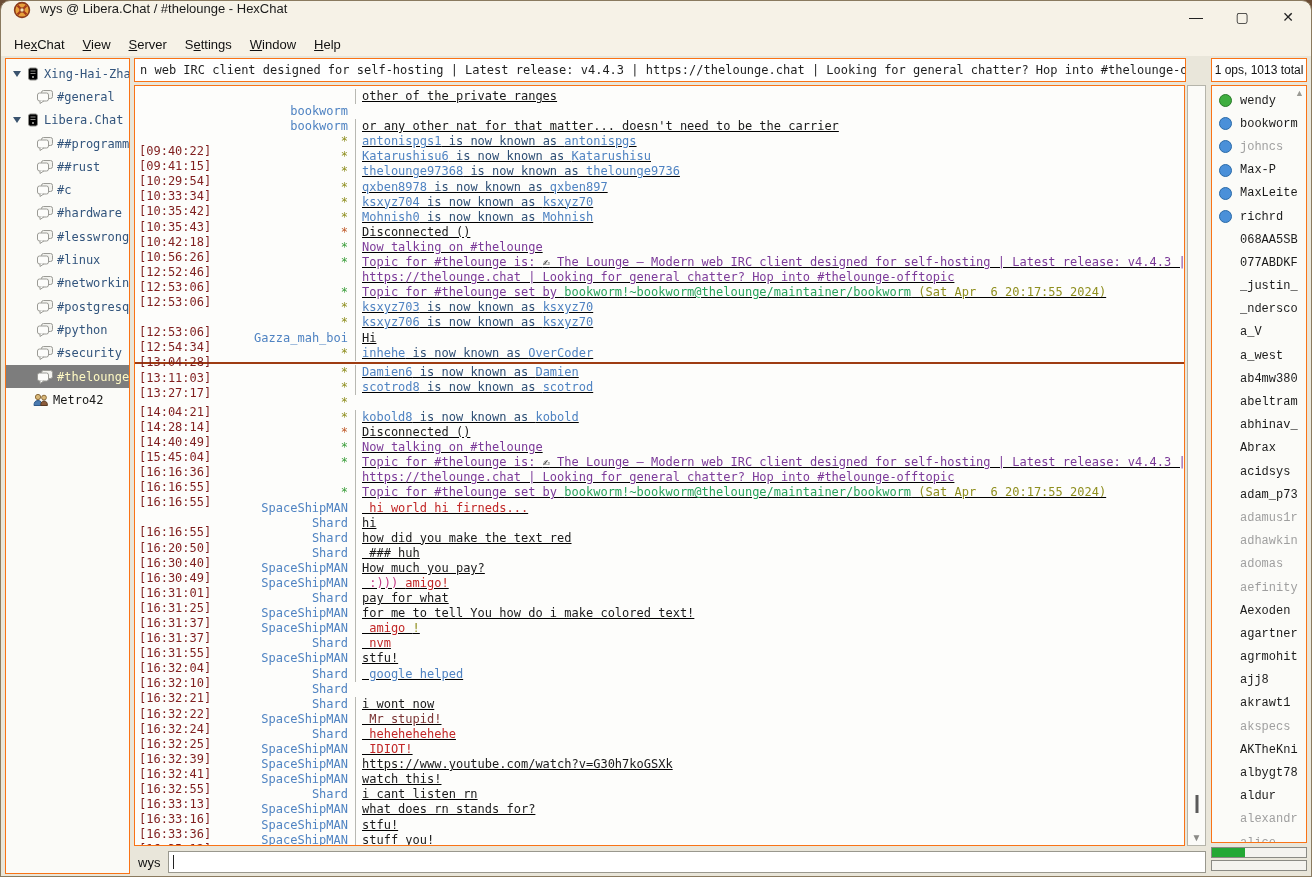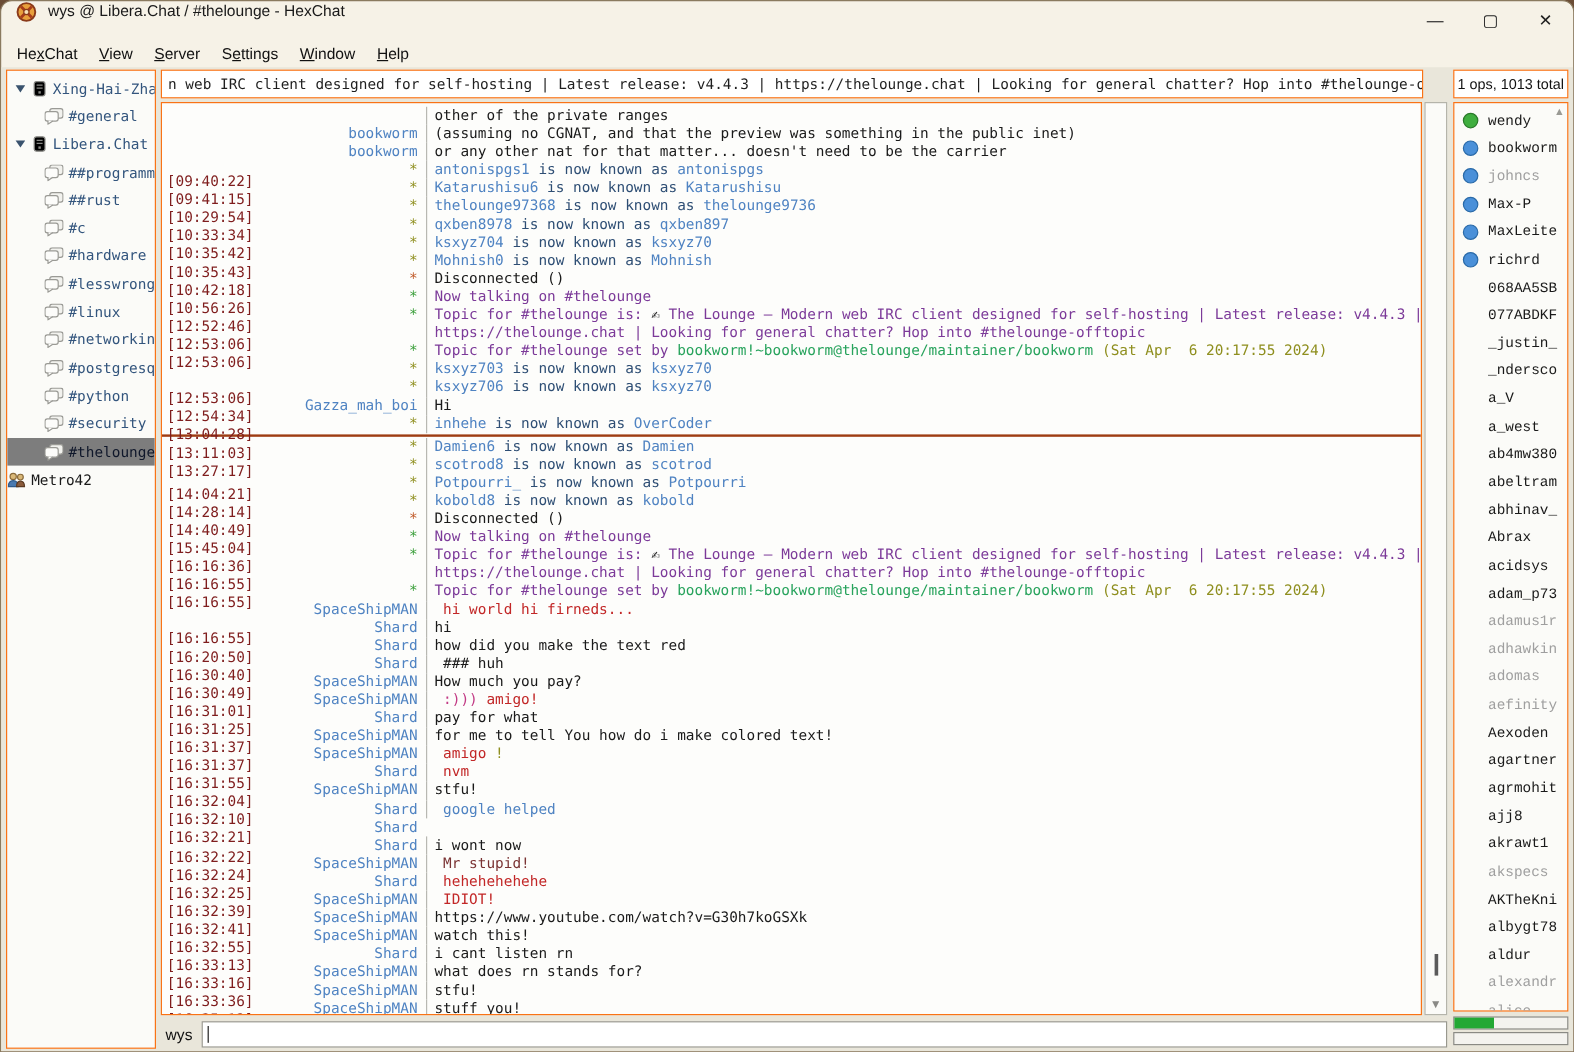--- a/index.html
+++ b/index.html
@@ -33,36 +33,36 @@
   .panel{background:#fbfbf8;border:1px solid #f97316;box-sizing:border-box;position:absolute;}
   
   #tree-panel{left:4px;top:2px;width:125px;height:816px;overflow:hidden;padding-top:3px;}
   .tree-row{height:23.3px;display:flex;align-items:center;white-space:nowrap;
     font-family:"DejaVu Sans Mono",monospace;font-size:12px;color:#33557d;overflow:hidden;}
   .tree-row .tri{width:0;height:0;border-left:4.5px solid transparent;border-right:4.5px solid transparent;
     border-top:6px solid #3a536e;margin:0 5px 0 7px;flex:0 0 auto;}
   .tree-row .icon{flex:0 0 auto;margin-right:4px;display:inline-flex;}
   .tree-row.network .label{color:#33557d;}
   .tree-row.channel{padding-left:31px;}
-  .tree-row.query{color:#1a1a1a;}
+  .tree-row.query{padding-left:27px;color:#1a1a1a;}
   .tree-row.selected{background:#7d7d7d;}
-  .tree-row.selected .label{color:#0f172a;}
+  .tree-row.selected .label{color:#fef9c3;}
   
   #topic-bar{left:133px;top:2px;width:1052px;height:24px;background:#fff;
     font-family:"DejaVu Sans Mono",monospace;font-size:12px;color:#1f1f1f;
     display:flex;align-items:center;padding:0 5px;white-space:nowrap;overflow:hidden;}
   #ops-box{left:1210px;top:2px;width:96px;height:24px;background:#fff;
     display:flex;align-items:center;justify-content:center;font-size:12px;color:#111;}
   
   #chat{left:133px;top:29px;width:1051px;height:761px;background:#fdfdfb;padding-top:3px;overflow:hidden;}
   .row{display:flex;height:15.1px;line-height:15.1px;
     font-family:"DejaVu Sans Mono",monospace;font-size:12px;white-space:pre;}
   .row .ts{flex:0 0 82px;padding-left:4px;color:#7f1d1d;box-sizing:border-box;margin-top:40px;}
   .row .nick{flex:0 0 138px;text-align:right;padding-right:7px;box-sizing:border-box;overflow:hidden;}
-  .row .msg{flex:1;border-left:1px solid #b8b8b2;padding-left:6px;overflow:hidden;}
+  .row .msg{flex:1;border-left:1px solid #b8b8b2;padding-left:6px;overflow:hidden;text-decoration:underline;}
   .marker{height:0;border-top:2px solid #9e3c12;margin:1px 0;}
   .c-k{color:#1a1a1a}.c-b{color:#4f83c2}.c-n{color:#2e4e74}.c-p{color:#7c3a99}
   .c-g{color:#3a9e3a}.c-o{color:#8f8f1f}.c-r{color:#c22727}.c-m{color:#7a3333}
   .c-mg{color:#c23a85}.c-hg{color:#27a35c}.c-do{color:#c05a2a}
   
   #chat-scrollbar{left:1186px;top:29px;width:19px;height:761px;background:#fbfbf8;border:1px solid #b5b4aa;}
   #chat-scrollbar .thumb{position:absolute;left:50%;transform:translateX(-50%);bottom:32px;width:3px;height:18px;background:#5a5a5a;}
   #chat-scrollbar .arrow-down{position:absolute;bottom:2px;left:0;width:100%;text-align:center;color:#8a8a86;font-size:10px;}
   
   #userlist{left:1210px;top:29px;width:96px;height:758px;overflow:hidden;padding-top:3px;}
@@ -278,41 +278,41 @@
     <div class="panel" id="topic-bar">
       <span>n web IRC client designed for self-hosting | Latest release: v4.4.3 | https://thelounge.chat | Looking for general chatter? Hop into #thelounge-offtopic</span>
     </div>
 
     <div class="panel" id="ops-box">
       <span>1 ops, 1013 total</span>
     </div>
 
     <div class="panel" id="chat">
         <div class="row"><span class="ts"></span><span class="nick "></span><span class="msg"><span class="c-k">other of the private ranges</span></span></div>
-        <div class="row"><span class="ts">[09:40:22]</span><span class="nick c-b">bookworm</span><span class="msg"><span class="c-k">(assuming no CGNAT, and that the preview was something in the public inet)</span></span></div>
+        <div class="row"><span class="ts">[09:40:22]</span><span class="nick c-b">bookworm</span></div>
         <div class="row"><span class="ts">[09:41:15]</span><span class="nick c-b">bookworm</span><span class="msg"><span class="c-k">or any other nat for that matter... doesn't need to be the carrier</span></span></div>
         <div class="row"><span class="ts">[10:29:54]</span><span class="nick c-o">*</span><span class="msg"><span class="c-b">antonispgs1</span><span class="c-n"> is now known as </span><span class="c-b">antonispgs</span></span></div>
         <div class="row"><span class="ts">[10:33:34]</span><span class="nick c-o">*</span><span class="msg"><span class="c-b">Katarushisu6</span><span class="c-n"> is now known as </span><span class="c-b">Katarushisu</span></span></div>
         <div class="row"><span class="ts">[10:35:42]</span><span class="nick c-o">*</span><span class="msg"><span class="c-b">thelounge97368</span><span class="c-n"> is now known as </span><span class="c-b">thelounge9736</span></span></div>
         <div class="row"><span class="ts">[10:35:43]</span><span class="nick c-o">*</span><span class="msg"><span class="c-b">qxben8978</span><span class="c-n"> is now known as </span><span class="c-b">qxben897</span></span></div>
         <div class="row"><span class="ts">[10:42:18]</span><span class="nick c-o">*</span><span class="msg"><span class="c-b">ksxyz704</span><span class="c-n"> is now known as </span><span class="c-b">ksxyz70</span></span></div>
         <div class="row"><span class="ts">[10:56:26]</span><span class="nick c-o">*</span><span class="msg"><span class="c-b">Mohnish0</span><span class="c-n"> is now known as </span><span class="c-b">Mohnish</span></span></div>
         <div class="row"><span class="ts">[12:52:46]</span><span class="nick c-do">*</span><span class="msg"><span class="c-k">Disconnected ()</span></span></div>
         <div class="row"><span class="ts">[12:53:06]</span><span class="nick c-g">*</span><span class="msg"><span class="c-p">Now talking on #thelounge</span></span></div>
         <div class="row"><span class="ts">[12:53:06]</span><span class="nick c-g">*</span><span class="msg"><span class="c-p">Topic for #thelounge is: </span><span class="c-k">✍</span><span class="c-p"> The Lounge — Modern web IRC client designed for self-hosting | Latest release: v4.4.3 |</span></span></div>
         <div class="row"><span class="ts"></span><span class="nick "></span><span class="msg"><span class="c-p">https://thelounge.chat | Looking for general chatter? Hop into #thelounge-offtopic</span></span></div>
         <div class="row"><span class="ts">[12:53:06]</span><span class="nick c-g">*</span><span class="msg"><span class="c-p">Topic for #thelounge set by </span><span class="c-hg">bookworm!~bookworm@thelounge/maintainer/bookworm</span><span class="c-o"> (Sat Apr  6 20:17:55 2024)</span></span></div>
         <div class="row"><span class="ts">[12:54:34]</span><span class="nick c-o">*</span><span class="msg"><span class="c-b">ksxyz703</span><span class="c-n"> is now known as </span><span class="c-b">ksxyz70</span></span></div>
         <div class="row"><span class="ts">[13:04:28]</span><span class="nick c-o">*</span><span class="msg"><span class="c-b">ksxyz706</span><span class="c-n"> is now known as </span><span class="c-b">ksxyz70</span></span></div>
         <div class="row"><span class="ts">[13:11:03]</span><span class="nick c-b">Gazza_mah_boi</span><span class="msg"><span class="c-k">Hi</span></span></div>
         <div class="row"><span class="ts">[13:27:17]</span><span class="nick c-o">*</span><span class="msg"><span class="c-b">inhehe</span><span class="c-n"> is now known as </span><span class="c-b">OverCoder</span></span></div>
         <div class="marker"></div>
         <div class="row"><span class="ts">[14:04:21]</span><span class="nick c-o">*</span><span class="msg"><span class="c-b">Damien6</span><span class="c-n"> is now known as </span><span class="c-b">Damien</span></span></div>
         <div class="row"><span class="ts">[14:28:14]</span><span class="nick c-o">*</span><span class="msg"><span class="c-b">scotrod8</span><span class="c-n"> is now known as </span><span class="c-b">scotrod</span></span></div>
-        <div class="row"><span class="ts">[14:40:49]</span><span class="nick c-o">*</span><span class="msg"><span class="c-b">Potpourri_</span><span class="c-n"> is now known as </span><span class="c-b">Potpourri</span></span></div>
+        <div class="row"><span class="ts">[14:40:49]</span><span class="nick c-o">*</span></div>
         <div class="row"><span class="ts">[15:45:04]</span><span class="nick c-o">*</span><span class="msg"><span class="c-b">kobold8</span><span class="c-n"> is now known as </span><span class="c-b">kobold</span></span></div>
         <div class="row"><span class="ts">[16:16:36]</span><span class="nick c-do">*</span><span class="msg"><span class="c-k">Disconnected ()</span></span></div>
         <div class="row"><span class="ts">[16:16:55]</span><span class="nick c-g">*</span><span class="msg"><span class="c-p">Now talking on #thelounge</span></span></div>
         <div class="row"><span class="ts">[16:16:55]</span><span class="nick c-g">*</span><span class="msg"><span class="c-p">Topic for #thelounge is: </span><span class="c-k">✍</span><span class="c-p"> The Lounge — Modern web IRC client designed for self-hosting | Latest release: v4.4.3 |</span></span></div>
         <div class="row"><span class="ts"></span><span class="nick "></span><span class="msg"><span class="c-p">https://thelounge.chat | Looking for general chatter? Hop into #thelounge-offtopic</span></span></div>
         <div class="row"><span class="ts">[16:16:55]</span><span class="nick c-g">*</span><span class="msg"><span class="c-p">Topic for #thelounge set by </span><span class="c-hg">bookworm!~bookworm@thelounge/maintainer/bookworm</span><span class="c-o"> (Sat Apr  6 20:17:55 2024)</span></span></div>
         <div class="row"><span class="ts">[16:20:50]</span><span class="nick c-b">SpaceShipMAN</span><span class="msg"><span class="c-r"> hi world hi firneds...</span></span></div>
         <div class="row"><span class="ts">[16:30:40]</span><span class="nick c-b">Shard</span><span class="msg"><span class="c-k">hi</span></span></div>
         <div class="row"><span class="ts">[16:30:49]</span><span class="nick c-b">Shard</span><span class="msg"><span class="c-k">how did you make the text red</span></span></div>
         <div class="row"><span class="ts">[16:31:01]</span><span class="nick c-b">Shard</span><span class="msg"><span class="c-k"> ### huh</span></span></div>

